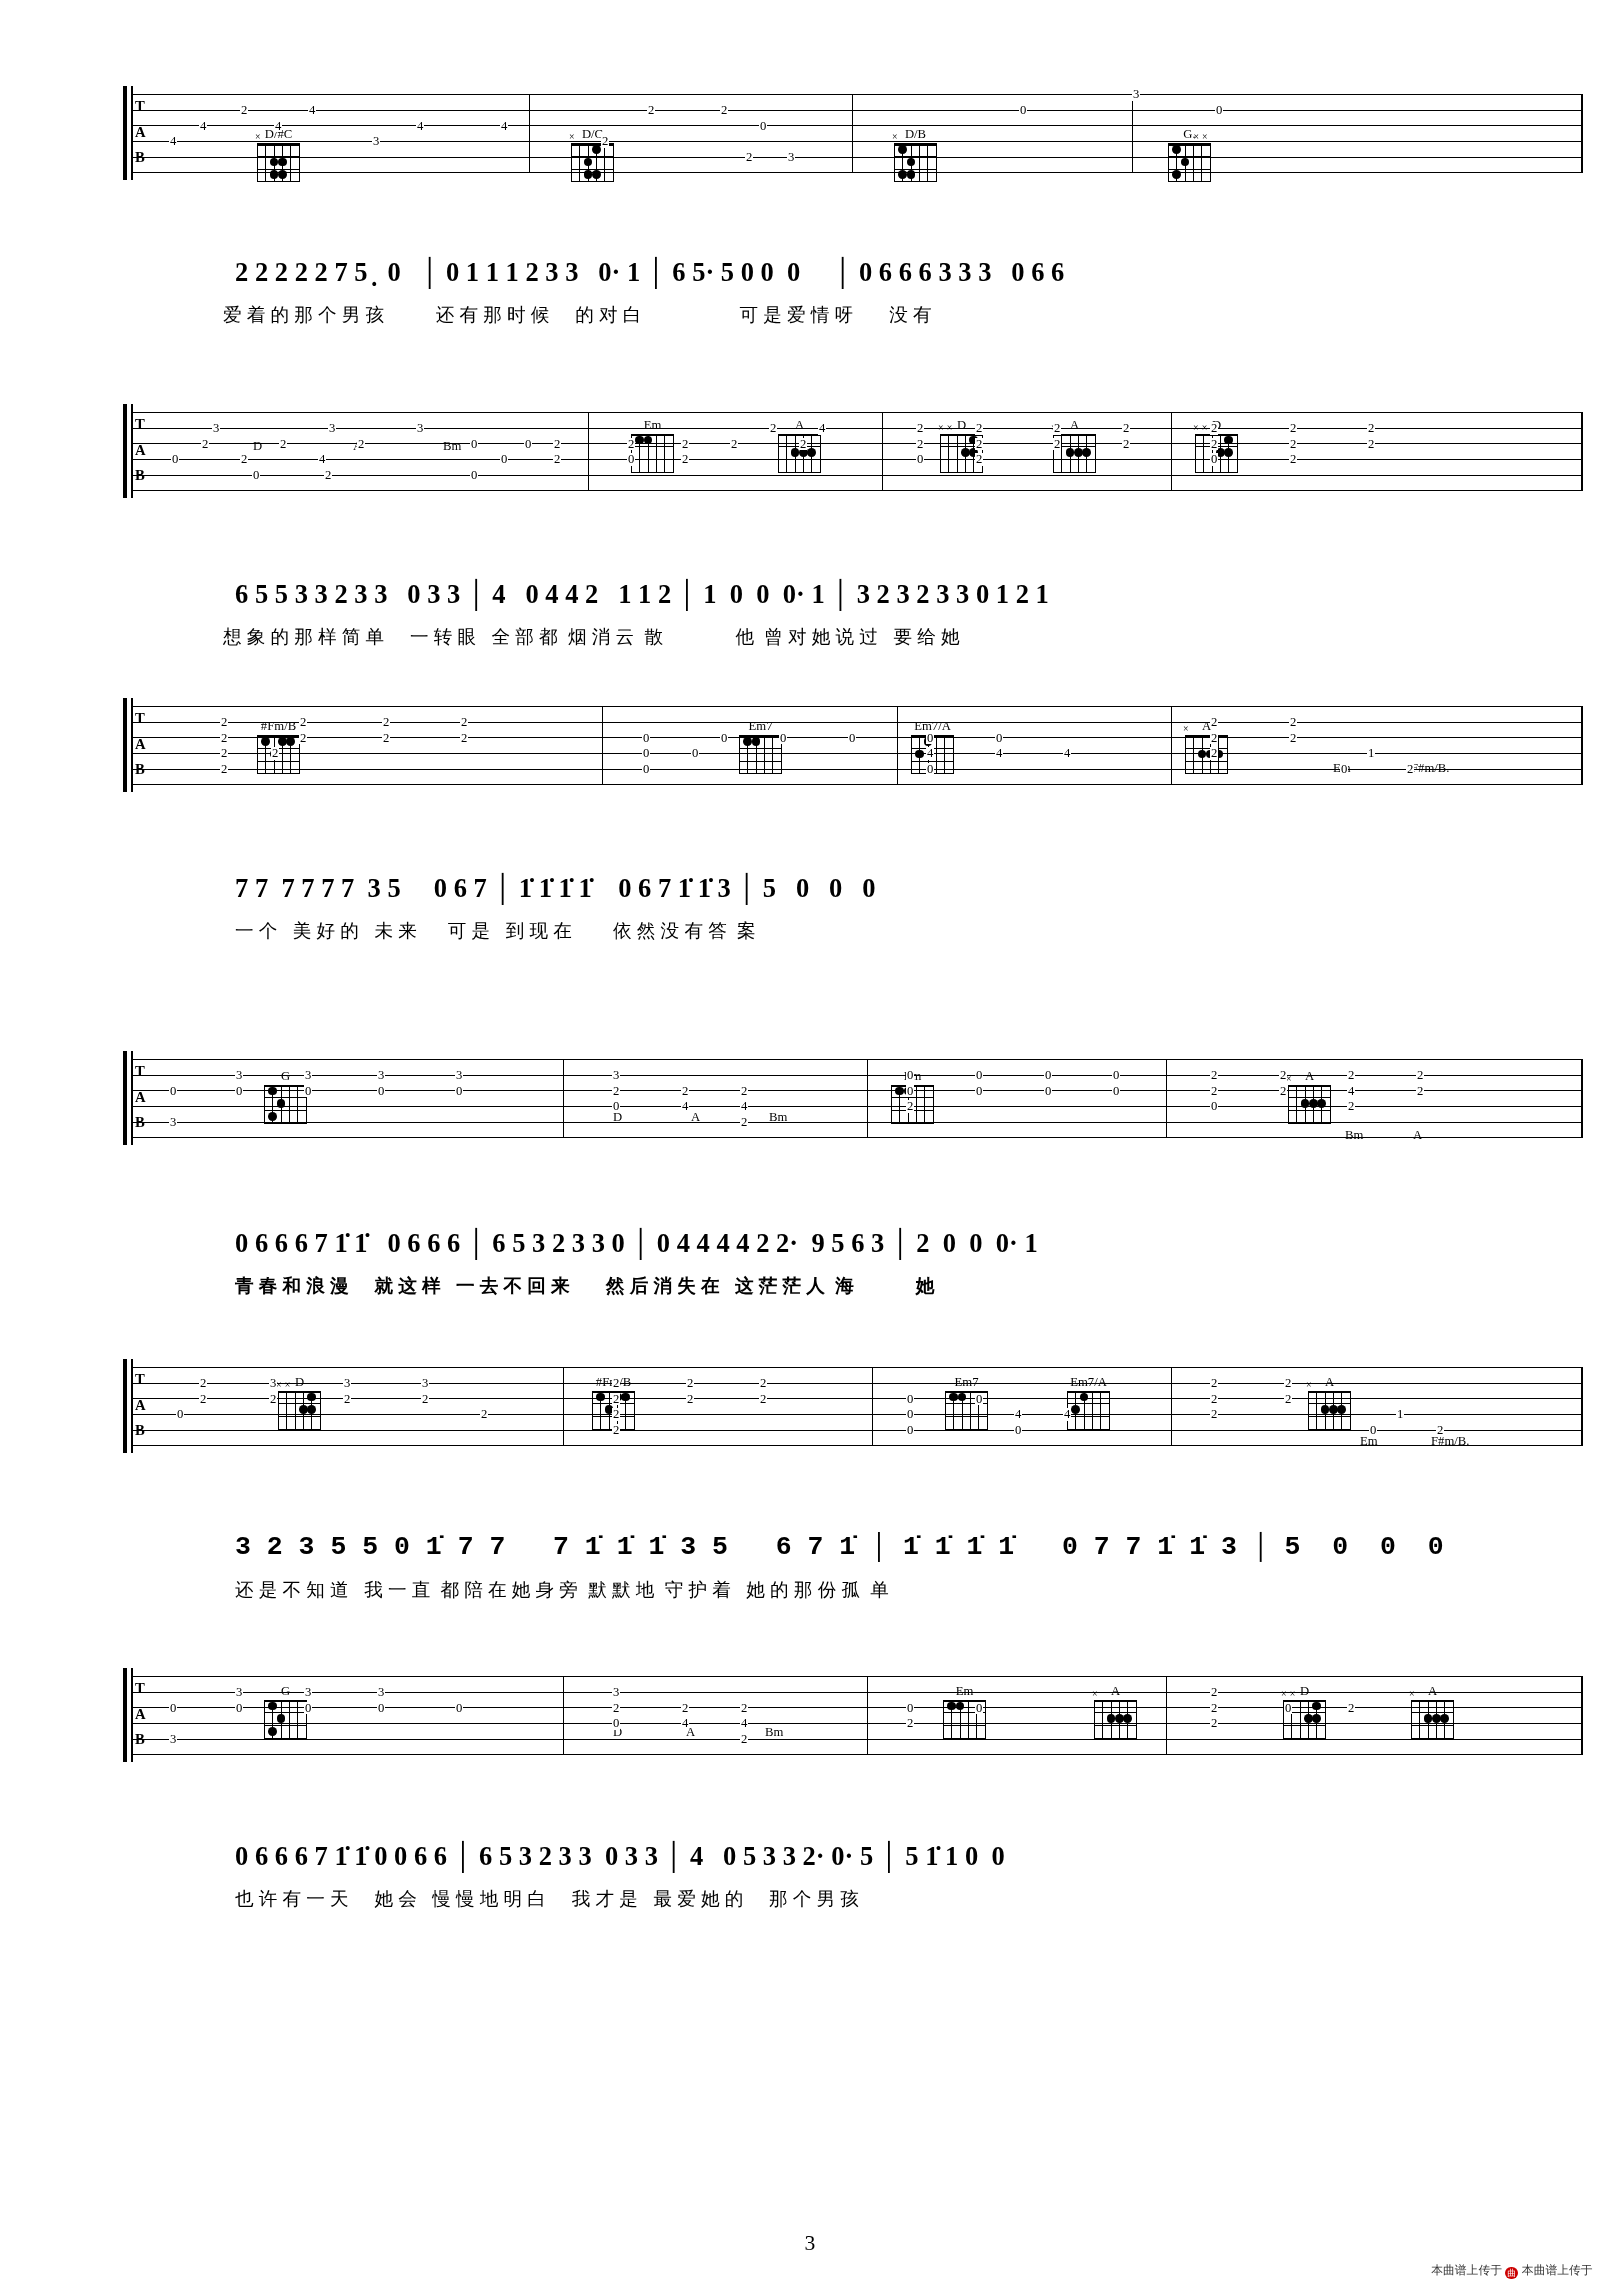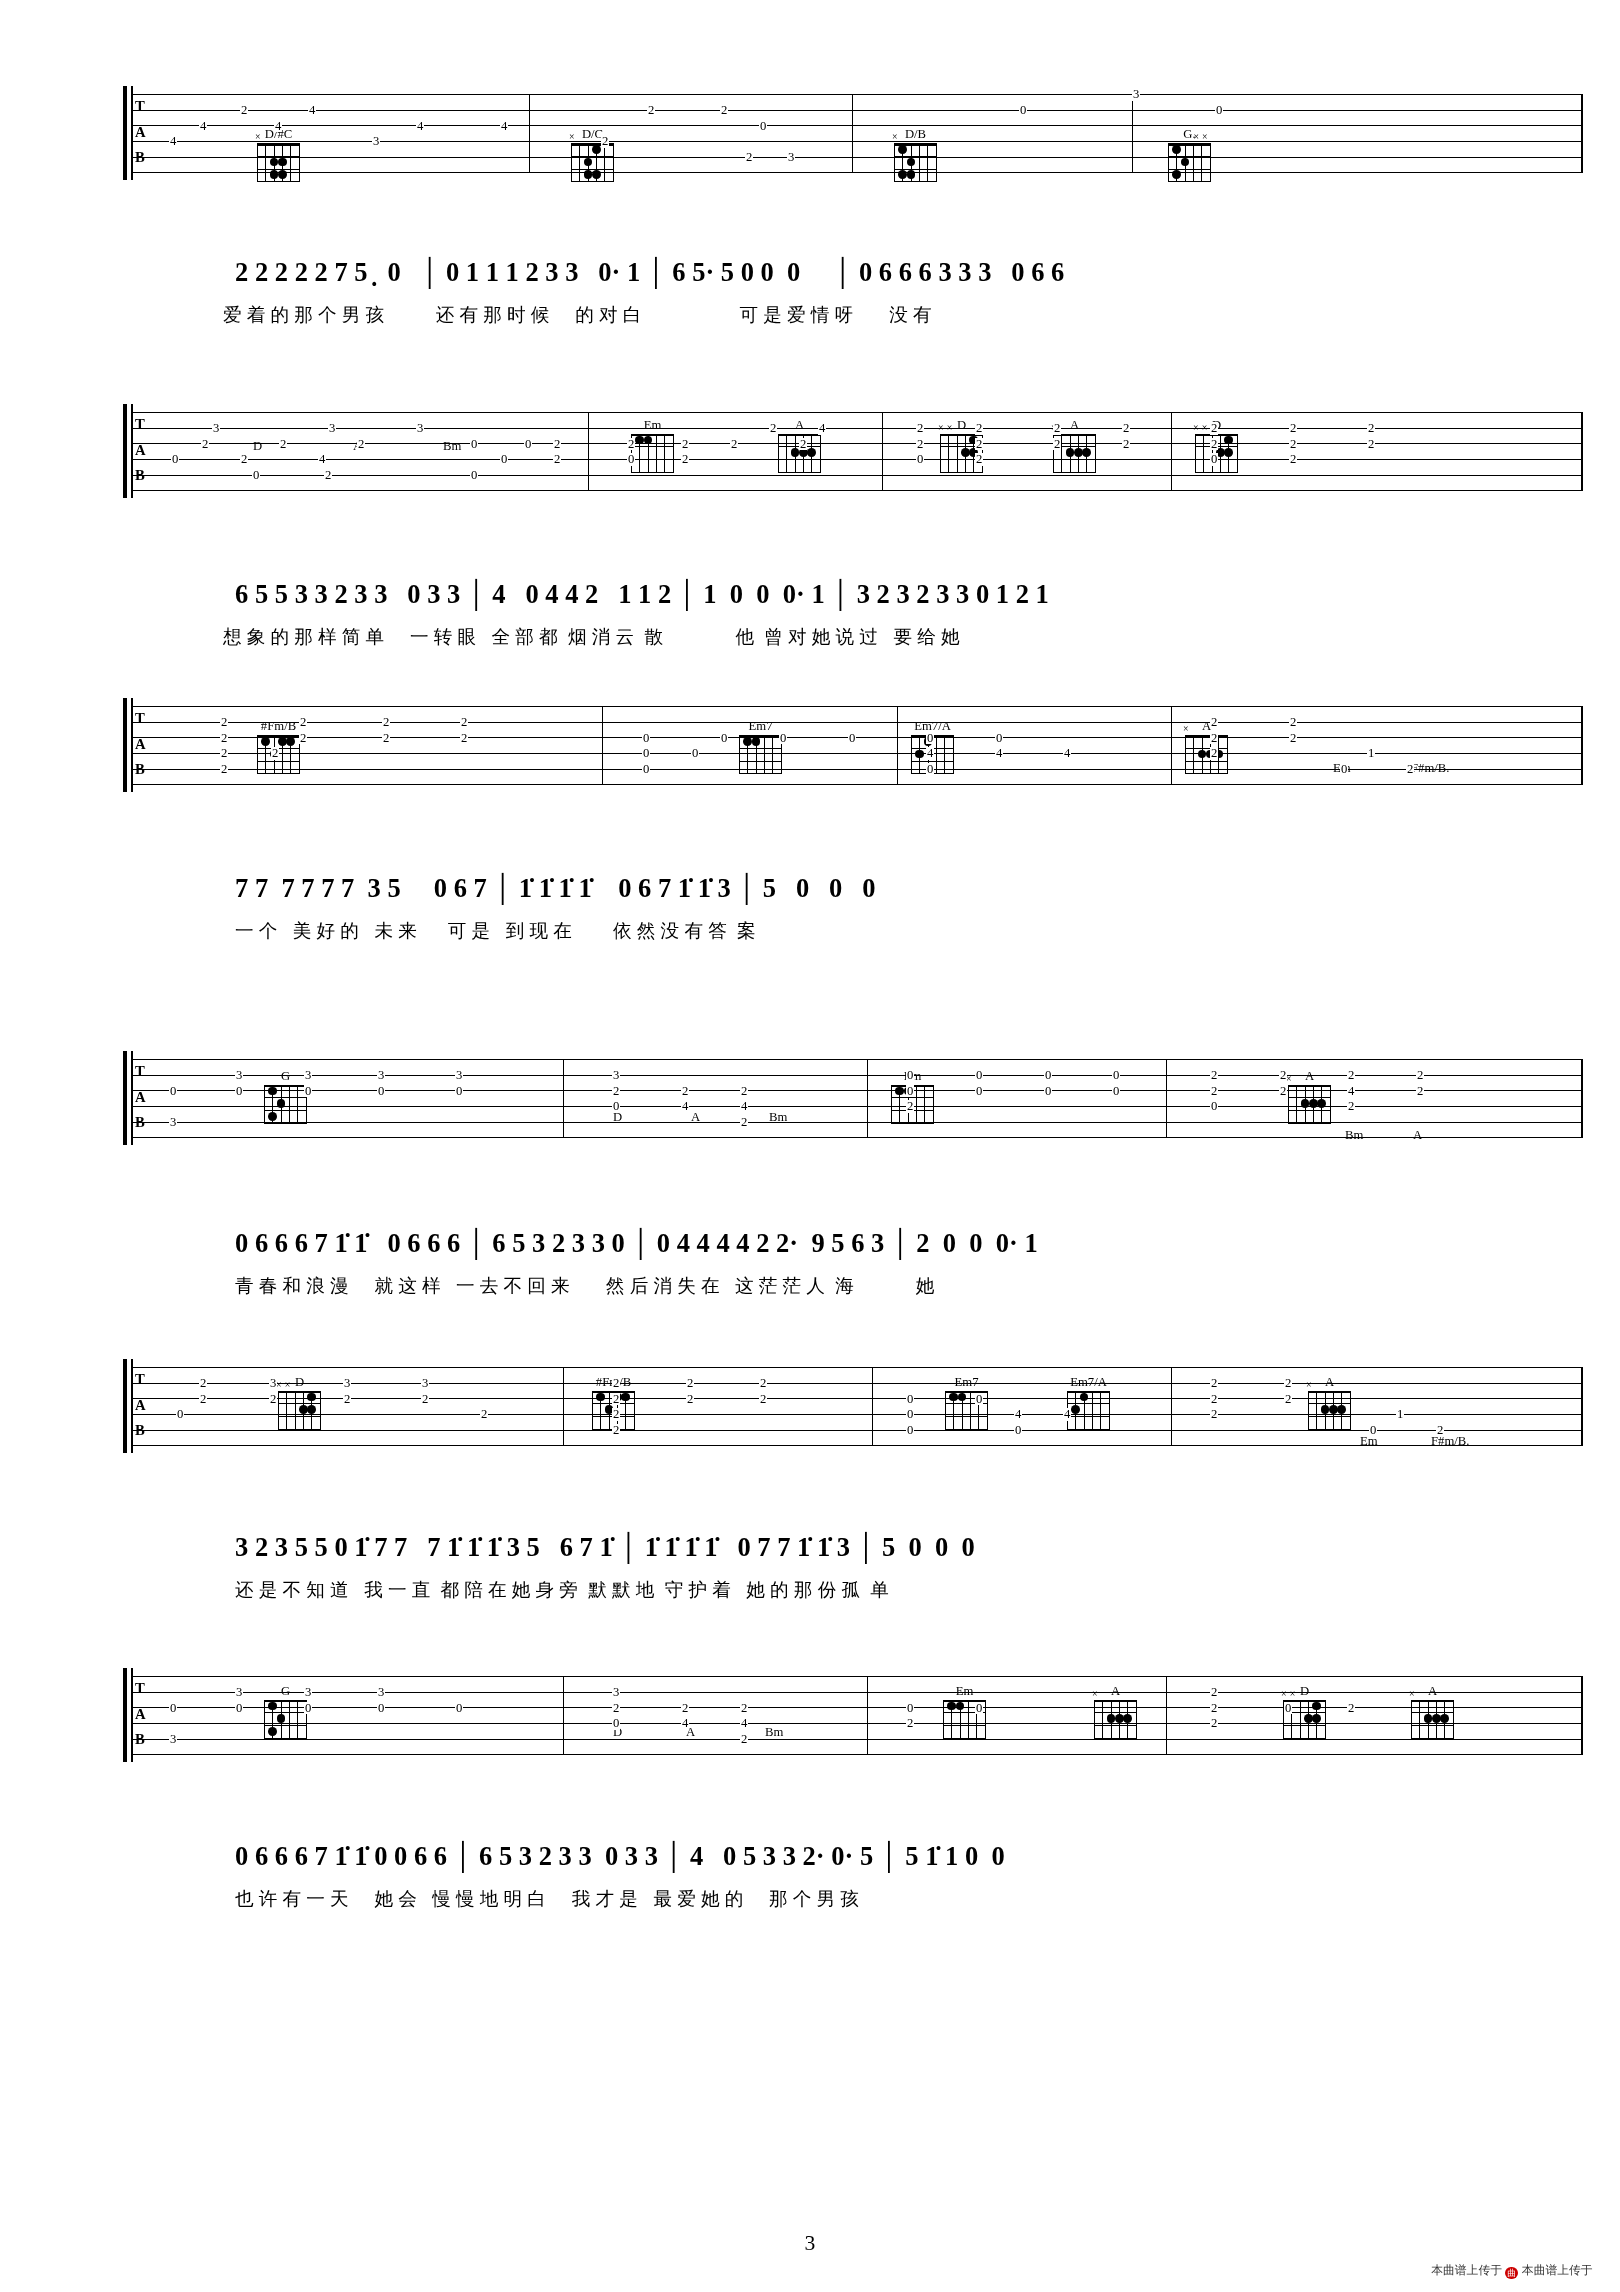--- a/index.html
+++ b/index.html
@@ -614,21 +614,21 @@
       <div class="tn" style="left:1215px;top:9.8px">2</div>
       <div class="tn" style="left:1284px;top:9.8px">2</div>
       <div class="tn" style="left:1078px;top:25.5px">2</div>
       <div class="tn" style="left:1147px;top:25.5px">2</div>
       <div class="tn" style="left:1215px;top:25.5px">4</div>
       <div class="tn" style="left:1284px;top:25.5px">2</div>
       <div class="tn" style="left:1078px;top:41px">0</div>
       <div class="tn" style="left:1215px;top:41px">2</div>
     </div>
     <div class="numrow" style="left:235px;top:169px;">0 6 6 6 7 1̇ 1̇   0 6 6 6 │ 6 5 3 2 3 3 0 │ 0 4 4 4 4 2 2·  9 5 6 3 │ 2  0  0  0· 1</div>
-    <div class="lyricrow" style="left:235px;top:214px;">青 春 和 浪 漫     就 这 样   一 去 不 回 来       然 后 消 失 在   这 茫 茫 人  海            她</div>
+    <div class="lyricrow" style="left:235px;top:214px;font-weight:bold;">青 春 和 浪 漫     就 这 样   一 去 不 回 来       然 后 消 失 在   这 茫 茫 人  海            她</div>
   </div>
 
   <div class="system" style="top:1367px;">
     <div class="chordbox" style="left:274px;top:23.5px;">
       <div class="nm">D</div>
       <div class="grid">
         <div class="nut"></div>
         <div class="h" style="top:12.7px"></div>
           <div class="h" style="top:25.5px"></div>
           <div class="h" style="top:38px"></div>
@@ -771,21 +771,21 @@
 
       <div class="tn" style="left:1078px;top:9.8px">2</div>
       <div class="tn" style="left:1152px;top:9.8px">2</div>
       <div class="tn" style="left:1078px;top:25.5px">2</div>
       <div class="tn" style="left:1152px;top:25.5px">2</div>
       <div class="tn" style="left:1078px;top:41px">2</div>
       <div class="tn" style="left:1264px;top:41px">1</div>
       <div class="tn" style="left:1237px;top:57px">0</div>
       <div class="tn" style="left:1304px;top:57px">2</div>
     </div>
-    <div class="numrow" style="left:235px;top:165px;">3 2 3 5 5 0 1̇ 7 7   7 1̇ 1̇ 1̇ 3 5   6 7 1̇ │ 1̇ 1̇ 1̇ 1̇   0 7 7 1̇ 1̇ 3 │ 5  0  0  0</div>
+    <div class="numrow" style="left:235px;top:165px;font-family:Liberation Mono, monospace;">3 2 3 5 5 0 1̇ 7 7   7 1̇ 1̇ 1̇ 3 5   6 7 1̇ │ 1̇ 1̇ 1̇ 1̇   0 7 7 1̇ 1̇ 3 │ 5  0  0  0</div>
     <div class="lyricrow" style="left:235px;top:210px;">还 是 不 知 道   我 一 直  都 陪 在 她 身 旁  默 默 地  守 护 着   她 的 那 份 孤  单</div>
   </div>
 
   <div class="system" style="top:1676px;">
     <div class="chordbox" style="left:260px;top:23.5px;">
       <div class="nm">G</div>
       <div class="grid">
         <div class="nut"></div>
         <div class="h" style="top:12.7px"></div>
           <div class="h" style="top:25.5px"></div>

